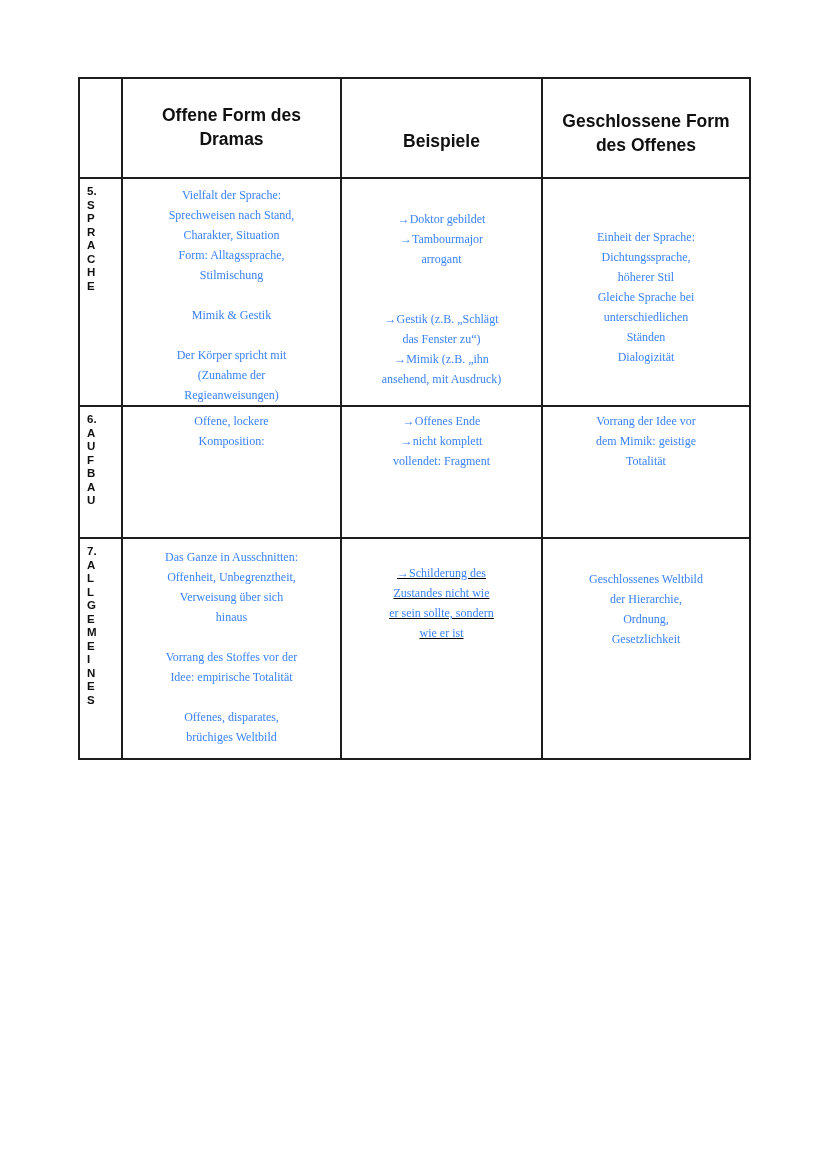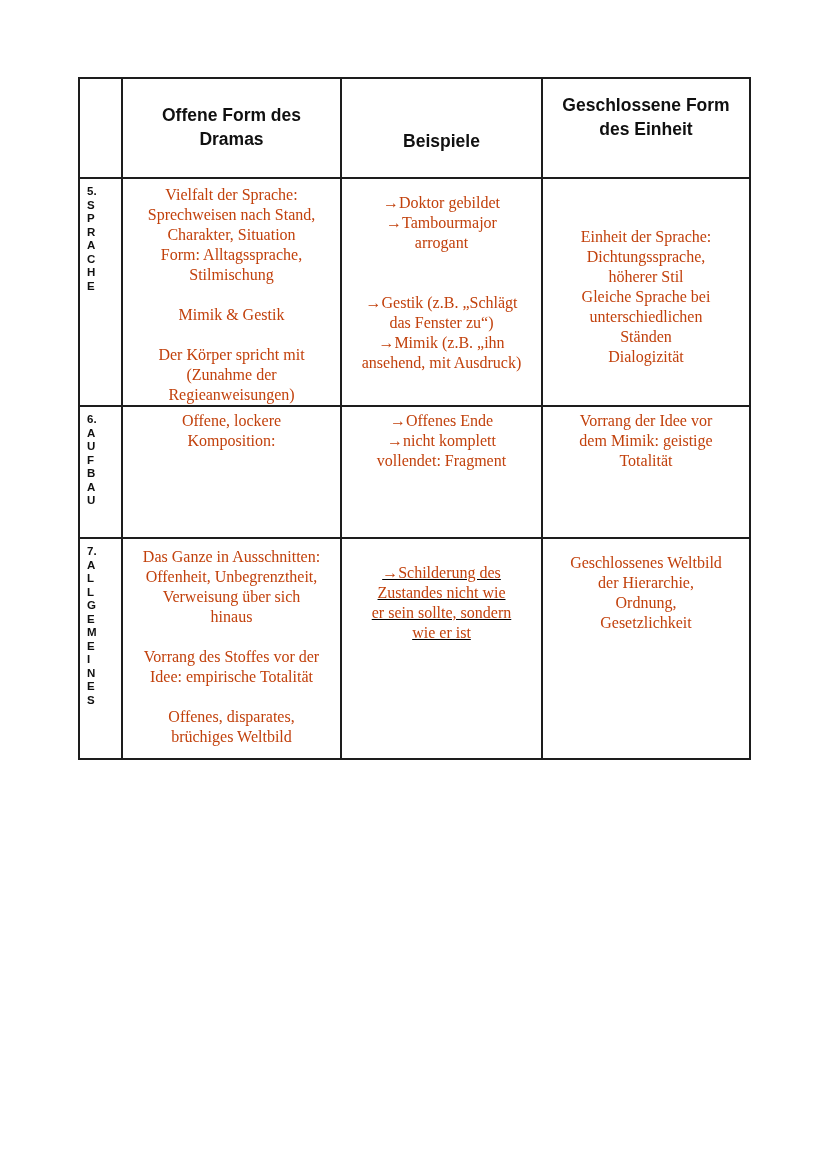--- a/index.html
+++ b/index.html
@@ -30,24 +30,24 @@
   col.c-open  { width: 219px; }
   col.c-ex    { width: 201px; }
   col.c-closed{ width: 208px; }
   tr.r-header { height: 100px; }
   tr.r-five   { height: 226px; }
   tr.r-six    { height: 132px; }
   tr.r-seven  { height: 221px; }
 
   .cellbox { text-align: center; }
   .line {
-    font-size: 16px;
+    font-size: 12px;
     line-height: 20px;
     min-height: 20px;
-    color: #c2410c;
+    color: #3b82f6;
     white-space: nowrap;
   }
   .hline {
     font-family: "Liberation Sans", sans-serif;
     font-weight: bold;
     font-size: 17.5px;
     line-height: 24px;
     min-height: 24px;
     color: #101010;
     white-space: nowrap;
@@ -60,21 +60,21 @@
     font-family: "Liberation Sans", sans-serif;
     font-weight: bold;
     font-size: 11.5px;
     line-height: 13.5px;
     min-height: 13.5px;
     color: #101010;
   }
   .pt4  { padding-top: 8px; }
   .pt6  { padding-top: 6px; }
   .pt10 { padding-top: 4px; }
-  .pt14 { padding-top: 14px; }
+  .pt14 { padding-top: 6px; margin-top: 24px; }
   .pt18 { padding-top: 24px; text-decoration: underline; }
   .pt24 { padding-top: 24px; }
   .pt28 { padding-top: 22px; margin-top: 26px; }
   .pt34 { padding-top: 50px; }
 </style>
 </head>
 <body>
 
 <div class="page">
   <table class="drama-table">
@@ -94,21 +94,21 @@
             </div>
         </td>
         <td>
           <div class="cellbox pt34">
               <div class="hline">Beispiele</div>
             </div>
         </td>
         <td>
           <div class="cellbox pt14">
               <div class="hline">Geschlossene Form</div>
-              <div class="hline">des Einheit</div>
+              <div class="hline">des Offenes</div>
             </div>
         </td>
       </tr>
 
       <tr class="r-five">
         <td>
           <div class="label-cell-box">
             <div class="row-number">5.</div>
             <div>
                 <div class="vchar">S</div>

